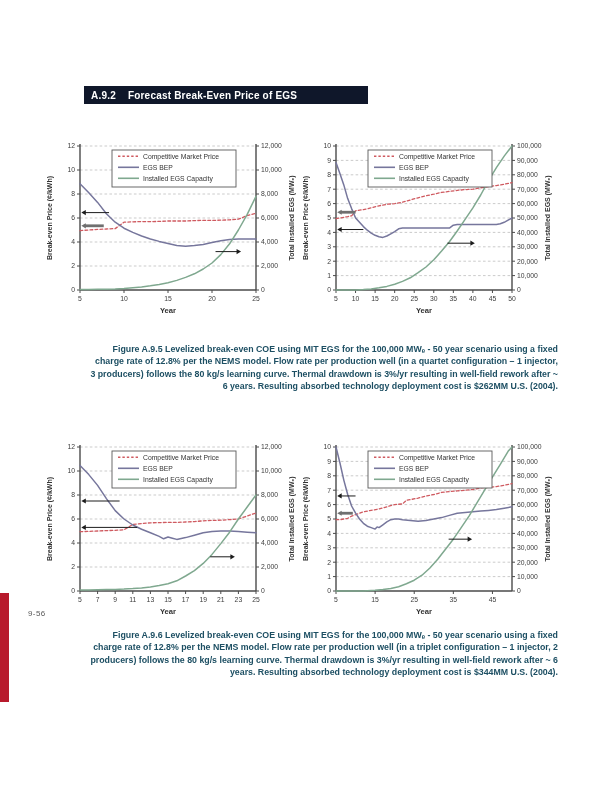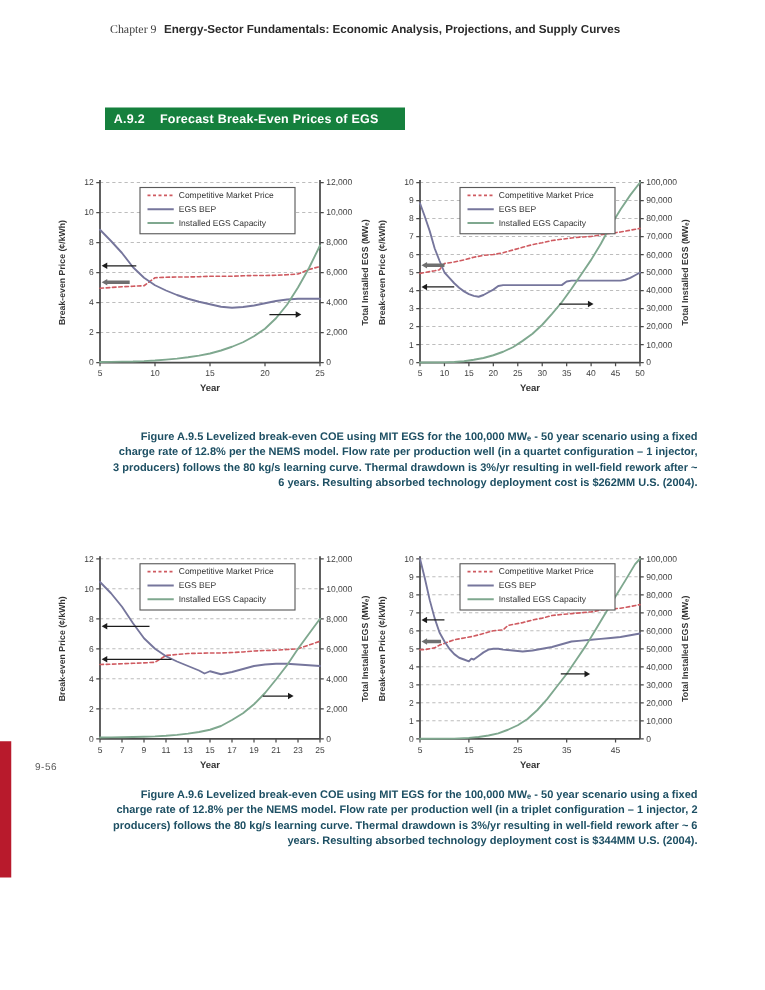--- a/index.html
+++ b/index.html
@@ -1,21 +1,21 @@
 <!DOCTYPE html>
 <html><head>
 <meta charset="utf-8">
 <style>
   html,body{margin:0;padding:0;background:#e8e8e8;}
   .page{position:relative;width:612px;height:792px;background:#ffffff;overflow:hidden;
         font-family:"Liberation Sans",sans-serif;}
   .hdr{position:absolute;left:88px;top:13px;width:500px;white-space:nowrap;}
   .hdr .chap{font-family:"Liberation Serif",serif;font-size:9.5px;color:#3d3d3d;margin-right:6px;}
   .hdr .title{font-size:9.3px;font-weight:700;color:#2b2b2b;}
-  .secbar{position:absolute;left:84px;top:86px;width:240px;height:18px;background:#15803d;
+  .secbar{position:absolute;left:84px;top:86px;width:284px;height:18px;background:#0f172a;
           color:#ffffff;font-size:10px;font-weight:700;display:flex;align-items:center;
           letter-spacing:.2px;}
   .secbar .num{margin-left:7px;margin-right:12px;}
   .chart{position:absolute;width:256px;height:186px;}
   #chart0{left:44px;top:140px;}
   #chart1{left:300px;top:140px;}
   #chart2{left:44px;top:441px;}
   #chart3{left:300px;top:441px;}
   .caption{position:absolute;left:88px;width:470px;font-size:8.8px;line-height:1.42;
            font-weight:700;color:#1d4f63;text-align:right;}
@@ -23,27 +23,24 @@
   #cap2{top:620px;}
   .redbar{position:absolute;left:0;top:593px;width:9px;height:109px;background:#b81a2c;}
   .pagenum{position:absolute;left:16px;top:609px;font-size:8px;color:#5a5a5a;letter-spacing:.4px;padding-left:12px;}
   svg text{font-family:"Liberation Sans",sans-serif;}
 </style>
 </head>
 <body>
 
 <div class="page">
 
-  <div class="hdr">
-    <span class="chap">Chapter 9</span><span class="title">Energy-Sector Fundamentals: Economic Analysis, Projections, and Supply Curves</span>
-  </div>
 
   <div class="secbar">
     <span class="num">A.9.2</span>
-    <span>Forecast Break-Even Prices of EGS</span>
+    <span>Forecast Break-Even Price of EGS</span>
   </div>
 
   <div id="chart0" class="chart"><svg viewBox="0 0 256 186" width="256" height="186">
         <line x1="36" y1="126" x2="212" y2="126" stroke="#b4b4b4" stroke-width="0.7" stroke-dasharray="2.6,2.3"></line>
         <line x1="36" y1="102" x2="212" y2="102" stroke="#b4b4b4" stroke-width="0.7" stroke-dasharray="2.6,2.3"></line>
         <line x1="36" y1="78" x2="212" y2="78" stroke="#b4b4b4" stroke-width="0.7" stroke-dasharray="2.6,2.3"></line>
         <line x1="36" y1="54" x2="212" y2="54" stroke="#b4b4b4" stroke-width="0.7" stroke-dasharray="2.6,2.3"></line>
         <line x1="36" y1="30" x2="212" y2="30" stroke="#b4b4b4" stroke-width="0.7" stroke-dasharray="2.6,2.3"></line>
         <line x1="36" y1="6" x2="212" y2="6" stroke="#b4b4b4" stroke-width="0.7" stroke-dasharray="2.6,2.3"></line>
         <line x1="36" y1="4" x2="36" y2="150" stroke="#4a4a4a" stroke-width="1.4"></line>

